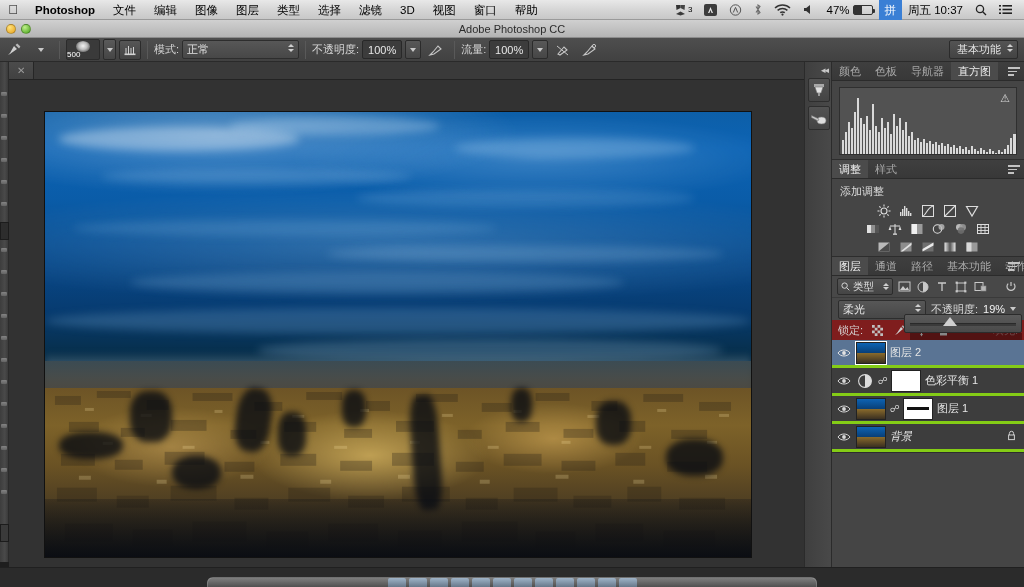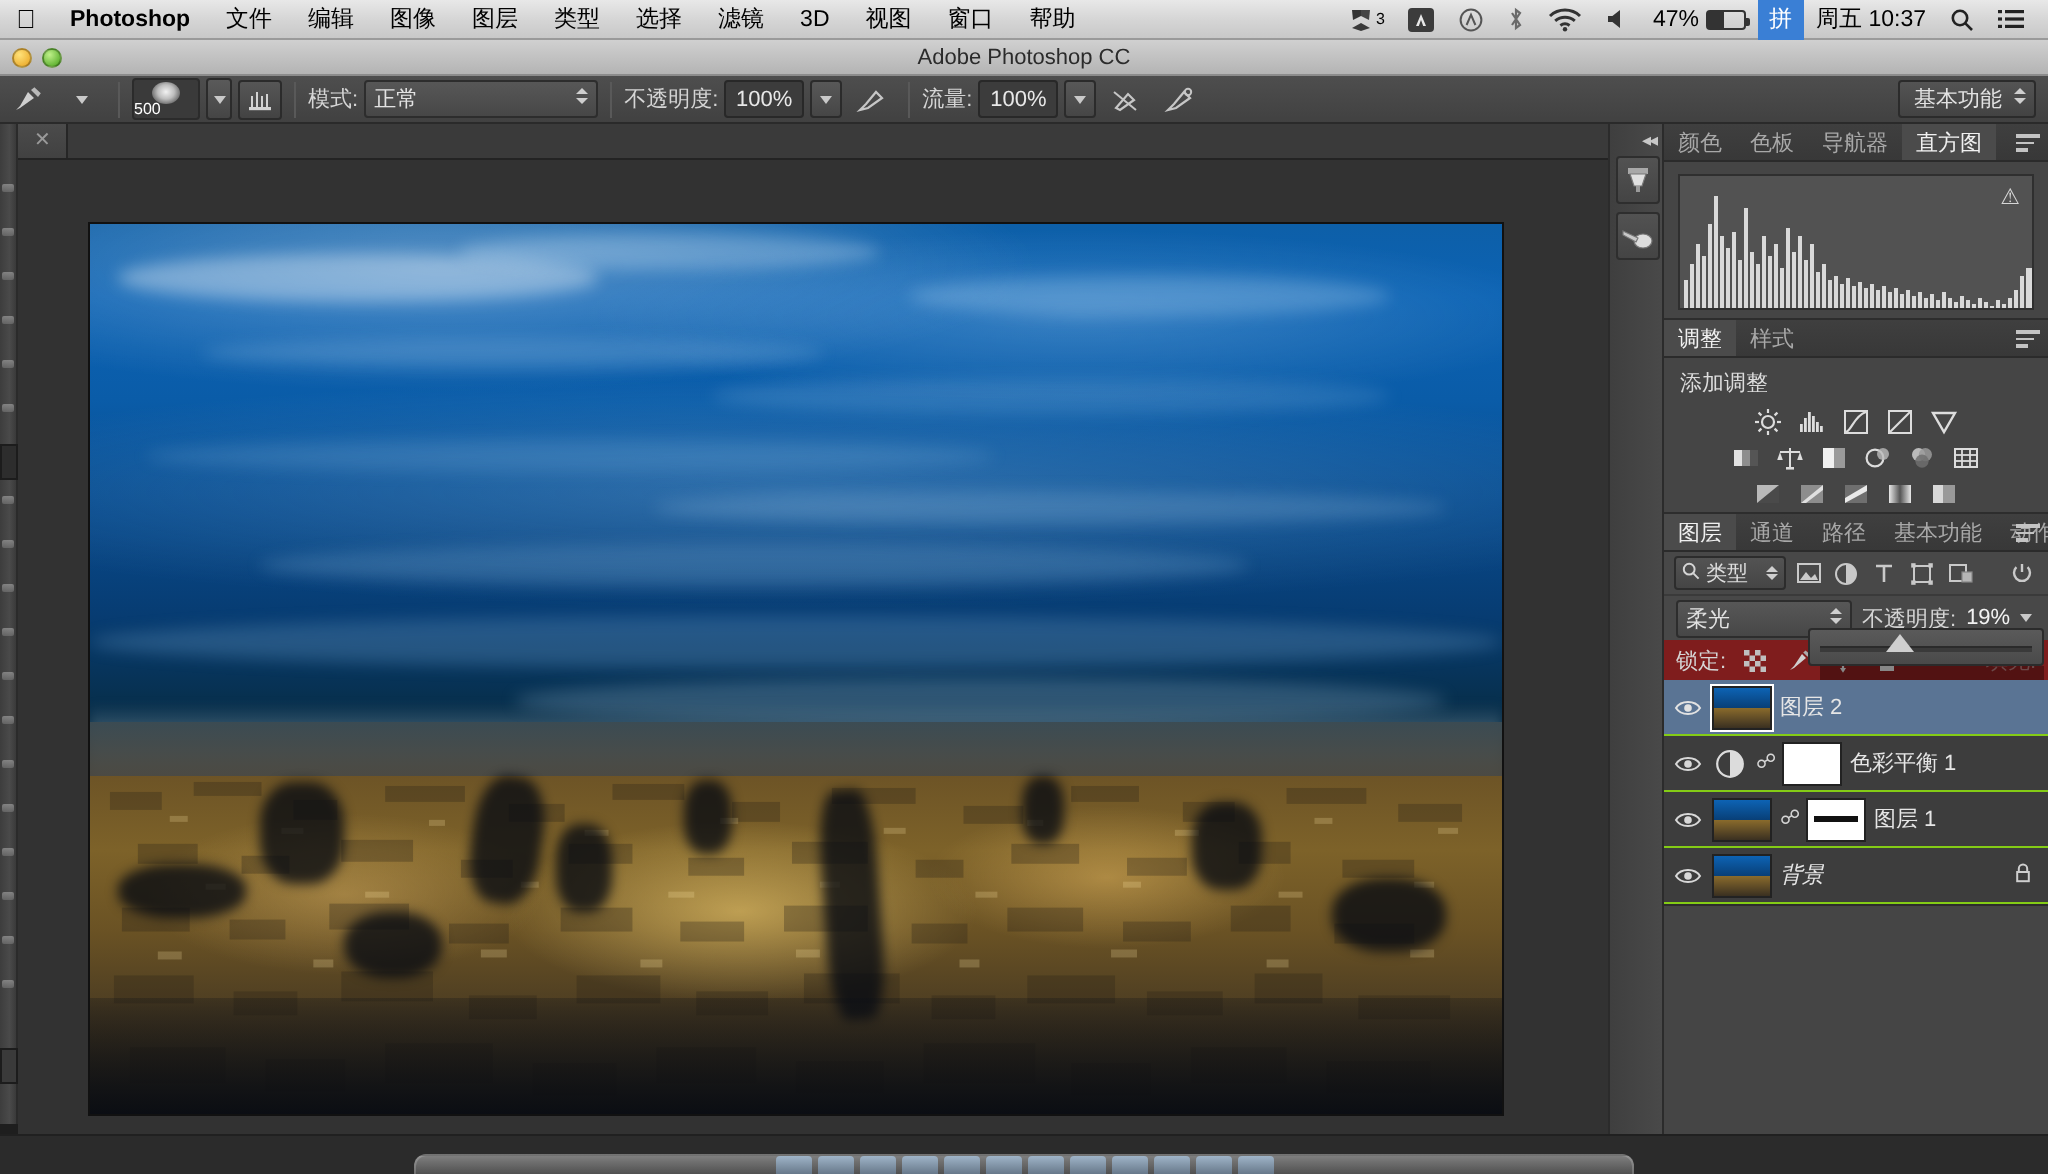--- a/index.html
+++ b/index.html
@@ -221,21 +221,21 @@
     border:1px solid #2b2b2b; border-radius:2px;
   }
   .sliderpop .track { position:absolute; left:5px; right:5px; top:8px; height:3px; background:#3a3a3a; border-top:1px solid #2a2a2a; }
   .sliderpop .knob { position:absolute; left:38px; top:2px; width:0;height:0;
     border-left:7px solid transparent; border-right:7px solid transparent; border-bottom:9px solid #cfcfcf; }
   .popshadow { position:absolute; left:78px; top:13px; width:112px; height:9px; background:rgba(0,0,0,.35); }
 
   .layerlist { background:#3d3d3d; }
   .layerrow {
     height:28px; display:flex; align-items:center; gap:4px; padding:0 4px;
-    border-bottom:1px solid #84cc16; position:relative;
+    border-bottom:3px solid #84cc16; position:relative;
   }
   .layerrow.sel { background:#5a7494; }
   .eye { width:16px; display:flex; align-items:center; justify-content:center; }
   .lthumb { width:30px; height:22px; border:1px solid #222; overflow:hidden; position:relative; flex:none; }
   .lthumb.selbdr { outline:1.5px solid #fff; outline-offset:0px; }
   .lthumb .t-sky { position:absolute; left:0; top:0; width:100%; height:52%; background:linear-gradient(to bottom,#0d63b4,#083f77); }
   .lthumb .t-city { position:absolute; left:0; bottom:0; width:100%; height:48%;
     background:linear-gradient(to bottom,#8a6b2c,#3a3021); }
   .mthumb { width:30px; height:22px; border:1px solid #222; background:#fff; flex:none; }
   .mthumb.bw { background:#fff; display:flex; align-items:center; justify-content:center; }

